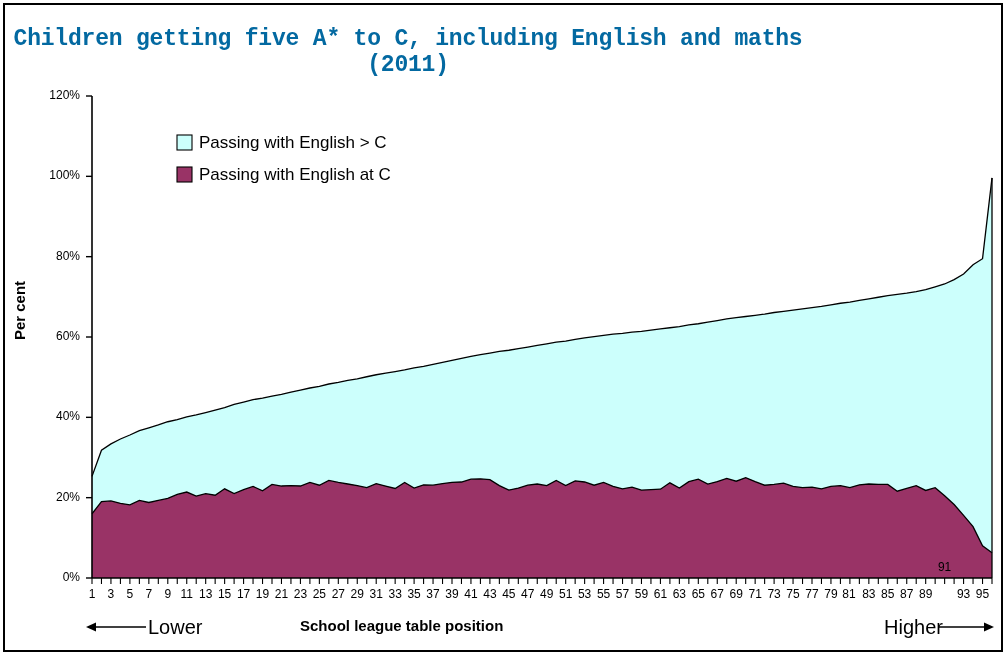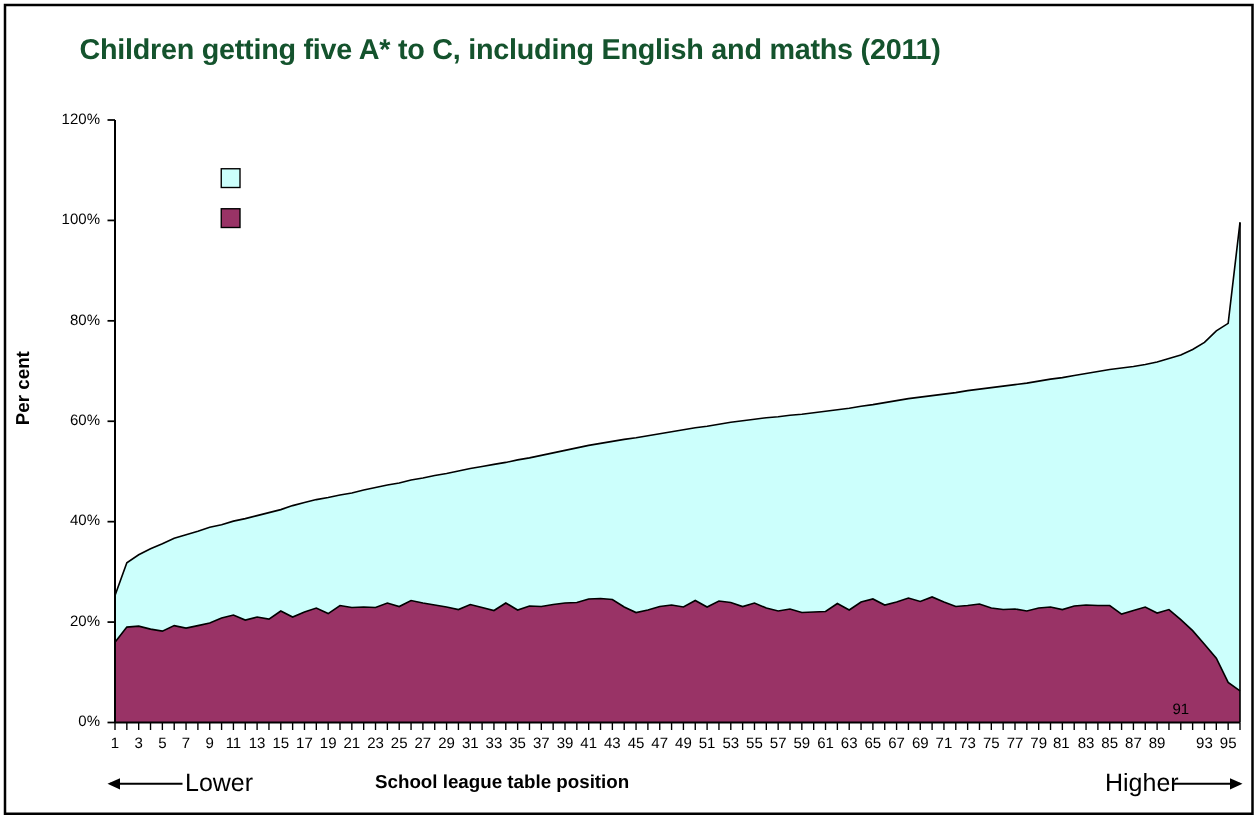--- a/index.html
+++ b/index.html
@@ -29,22 +29,22 @@
     box-sizing: border-box;
   }
   #chart-title {
     position: absolute;
     left: 0;
     top: 26px;
     width: 816px;
     text-align: center;
     font-size: 23px;
     font-weight: bold;
-    color: #14532d;
-    font-family: Liberation Sans, sans-serif;
+    color: #0369a1;
+    font-family: Liberation Mono, monospace;
     letter-spacing: -0.2px;
   }
   #plot-svg {
     position: absolute;
     left: 0;
     top: 0;
   }
   #y-axis-title {
     position: absolute;
     left: -31px;
@@ -227,20 +227,22 @@
         <polygon points="994,627 984,622.5 984,631.5" fill="#000000"></polygon>
       </g>
   </svg>
 
   <div id="y-axis-title">Per cent</div>
   <div id="x-axis-title">School league table position</div>
 
   <div class="axis-end-label" id="lower-label">Lower</div>
   <div class="axis-end-label" id="higher-label">Higher</div>
 
+  <div class="legend-label" id="legend-label-0">Passing with English &gt; C</div>
+  <div class="legend-label" id="legend-label-1">Passing with English at C</div>
 
   <div id="y-tick-labels">
       <div class="tick-label-y" style="left: 26px; top: 570px;">0%</div>
       <div class="tick-label-y" style="left: 26px; top: 489.667px;">20%</div>
       <div class="tick-label-y" style="left: 26px; top: 409.333px;">40%</div>
       <div class="tick-label-y" style="left: 26px; top: 329px;">60%</div>
       <div class="tick-label-y" style="left: 26px; top: 248.667px;">80%</div>
       <div class="tick-label-y" style="left: 26px; top: 168.333px;">100%</div>
       <div class="tick-label-y" style="left: 26px; top: 88px;">120%</div>
     </div>

